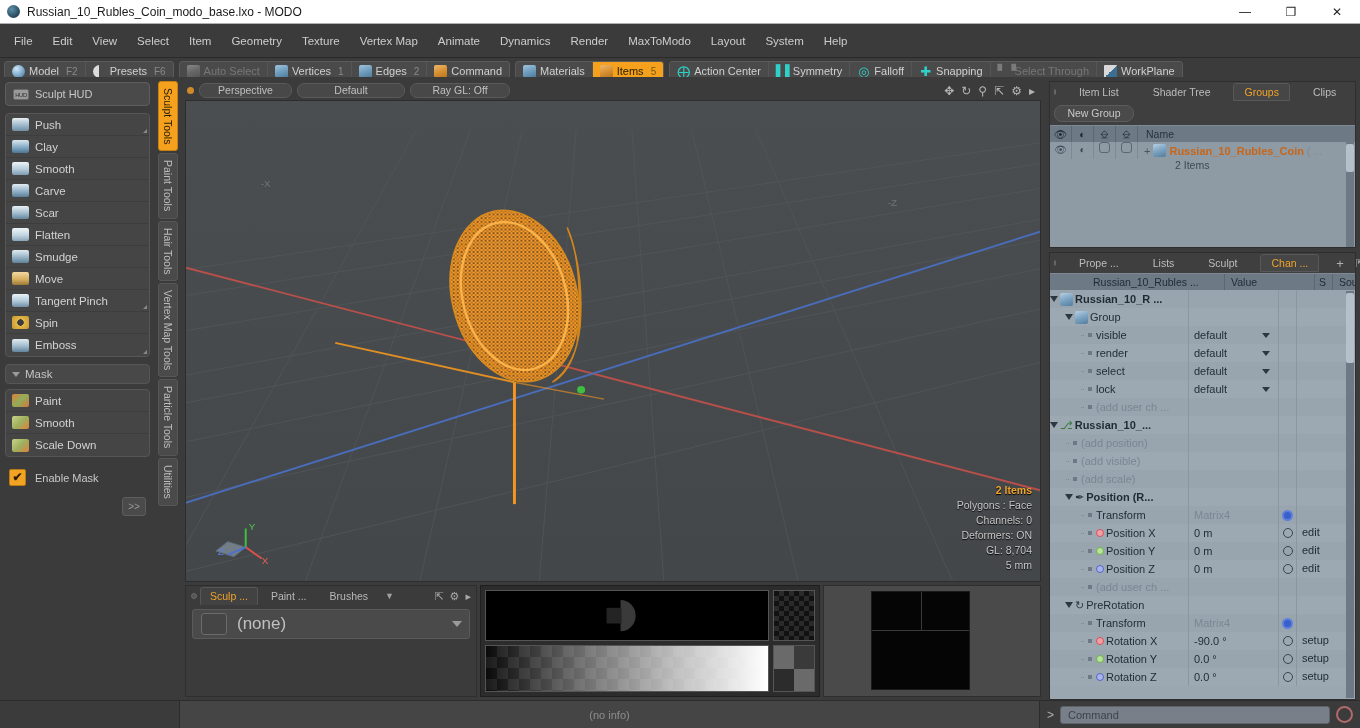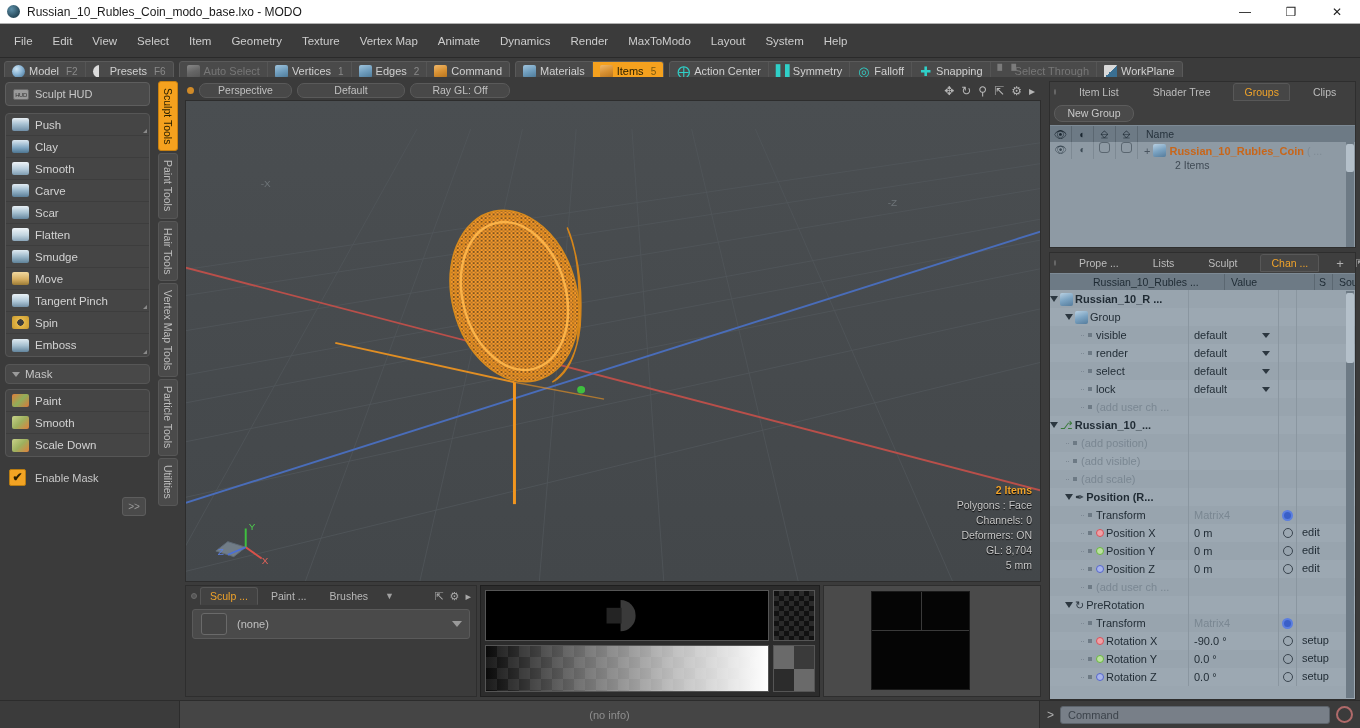--- a/index.html
+++ b/index.html
@@ -165,21 +165,21 @@
     padding: 2px 9px; font-size: 10.5px; color: #b8b8b8;
     border: 1px solid transparent; border-radius: 3px 3px 0 0;
   }
   .bp-tab.active { color: #f0a32a; background: #424242; border-color: #565656; border-bottom-color: #424242; }
   .bp-icons { margin-left: auto; display: flex; gap: 6px; color: #a8a8a8; font-size: 11px; }
   .brush-row {
     margin: 3px 6px; height: 30px; background: #4a4a4a; border: 1px solid #5a5a5a;
     border-radius: 3px; display: flex; align-items: center; gap: 10px; padding: 0 8px; position: relative;
   }
   .brush-sw { width: 26px; height: 22px; background: #454545; border: 1px solid #6a6a6a; border-radius: 3px; }
-  .brush-none { color: #c0c0c0; font-size: 11px; }
+  .brush-none { color: #c0c0c0; font-size: 17px; }
   .brush-arrow { position:absolute; right: 7px; width:0;height:0;border-left:5px solid transparent;border-right:5px solid transparent;border-top:6px solid #9a9a9a; }
 
   .grad-panel { width: 340px; background: #2c2c2c; border: 1px solid #1f1f1f; padding: 4px; display:flex; flex-direction:column; gap:4px; }
   .grad-row { display: flex; gap: 4px; flex: 1; }
   .grad-main { flex: 1; border: 1px solid #555; position: relative; overflow: hidden; }
   .grad-dark { background: #000; }
   .grad-ramp { background: linear-gradient(90deg,#0a0a0a 0%, #6e6e6e 35%, #b8b8b8 65%, #ffffff 100%); }
   .grad-ramp::after {
     content:''; position:absolute; inset:0;
     background-image:

